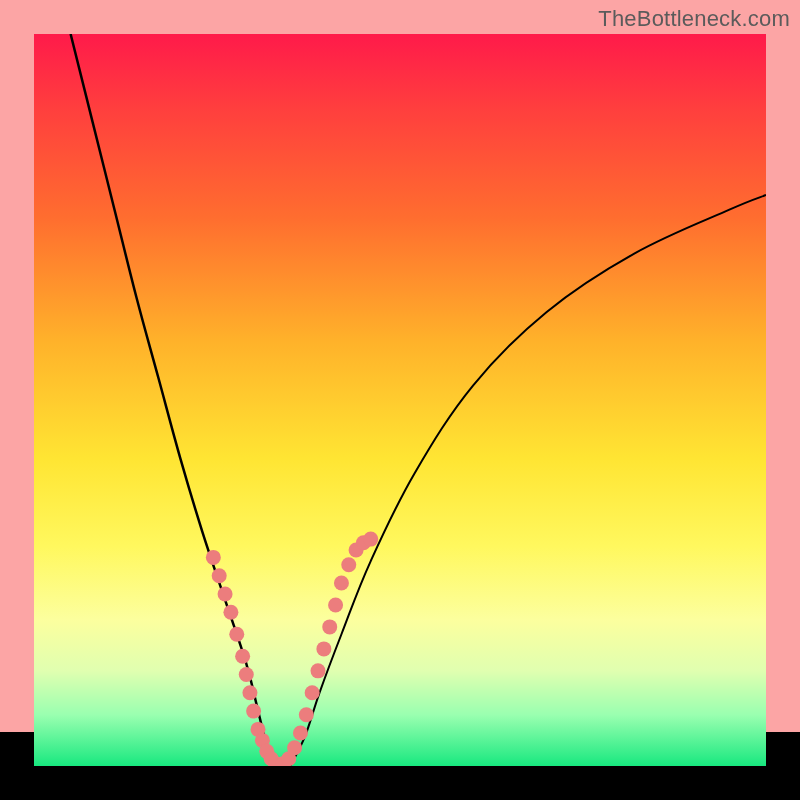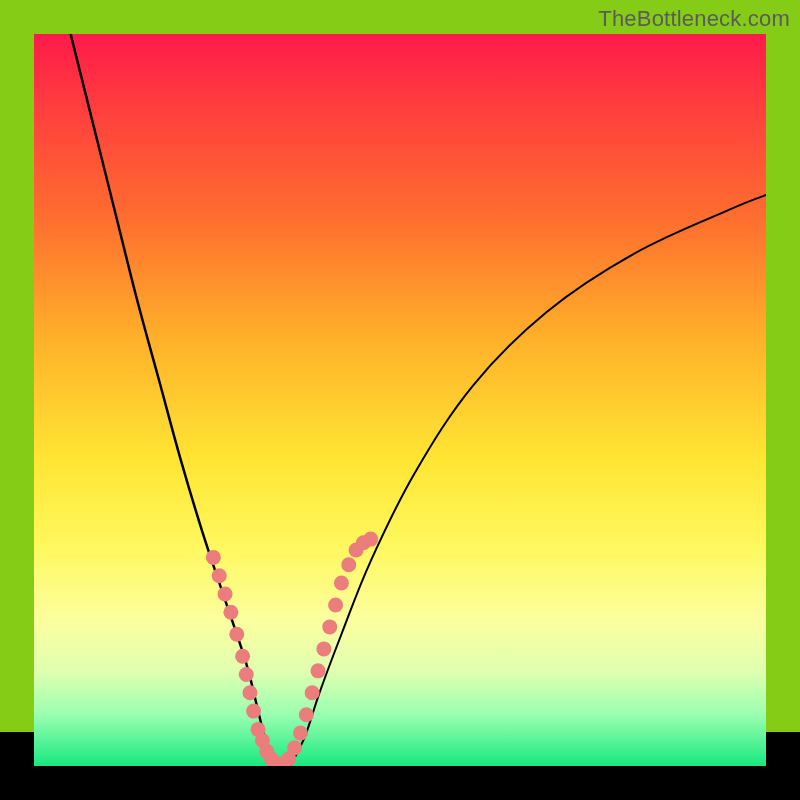--- a/index.html
+++ b/index.html
@@ -8,21 +8,21 @@
     width: 800px;
     height: 800px;
     background: #000000;
     font-family: Arial, Helvetica, sans-serif;
     overflow: hidden;
   }
   .frame {
     position: relative;
     width: 800px;
     height: 732px;
-    background: #84cc16;
+    background: #fca5a5;
   }
   .plot-area {
     position: absolute;
     left: 34px;
     top: 34px;
     width: 732px;
     height: 732px;
     background: linear-gradient(to bottom,
       #ff1a4a 0%,
       #ff3e3e 10%,

